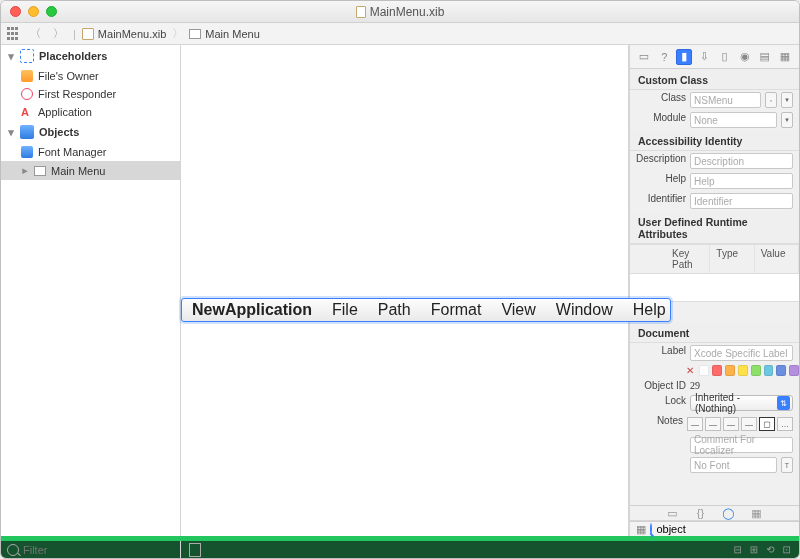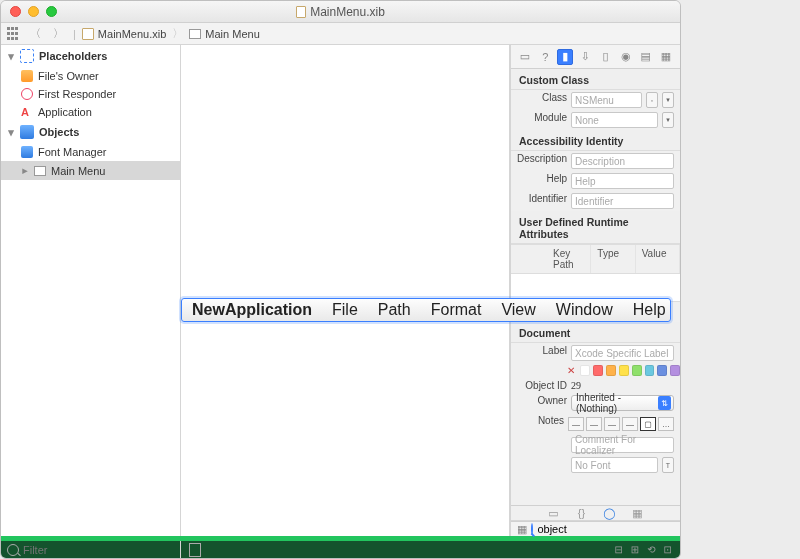--- a/index.html
+++ b/index.html
@@ -1,17 +1,17 @@
 <!DOCTYPE html>
 <html><head>
 <meta charset="utf-8">
 <style>
   * { box-sizing: border-box; margin: 0; padding: 0; font-family: -apple-system, "Helvetica Neue", Arial, sans-serif; }
   body { width: 800px; height: 559px; background: #ececec; font-size: 11px; color: #333; overflow: hidden; }
-  .window { width: 681px; height: 559px; display: flex; flex-direction: column; border: 1px solid #bfbfbf; border-radius: 6px; overflow: hidden; background: #ececec;}
+  .window { width: 800px; height: 559px; display: flex; flex-direction: column; border: 1px solid #bfbfbf; border-radius: 6px; overflow: hidden; background: #ececec;}
   .titlebar { height: 22px; background: linear-gradient(#f6f6f6,#e6e6e6); display: flex; align-items:center; border-bottom:1px solid #d0d0d0; position:relative; }
   .traffic { display:flex; gap:7px; padding-left:9px;}
   .dot { width:11px; height:11px; border-radius:50%; }
   .dot.red{background:#ff5f57;border:1px solid #e24640;}
   .dot.yellow{background:#ffbd2e;border:1px solid #e1a127;}
   .dot.green{background:#28c940;border:1px solid #1dad2c;}
   .title-center{ position:absolute; left:0; right:0; text-align:center; font-size:12px; color:#555; pointer-events:none;}
   .title-center .doc-icon{display:inline-block;width:10px;height:12px;background:#fff;border:1px solid #c7a86b;border-radius:1px;vertical-align:-2px;margin-right:4px;position:relative;}
   .jumpbar { height:22px; background:#f3f3f3; border-bottom:1px solid #d5d5d5; display:flex; align-items:center; font-size:11px; color:#444; padding:0 6px; gap:6px;}
   .jumpbar .seg{display:flex;align-items:center;gap:4px;}
@@ -236,21 +236,21 @@
         <div class="sw" style="background:#8fe06b"></div>
         <div class="sw" style="background:#6bc8e0"></div>
         <div class="sw" style="background:#6b8fe0"></div>
         <div class="sw" style="background:#b48fe0"></div>
       </div>
       <div class="form-row">
           <label>Object ID</label>
           <span style="font-size:10px;font-family:Liberation Serif, serif;">29</span>
         </div>
       <div class="form-row">
-          <label>Owner</label>
+          <label>Lock</label>
         <div class="combo">
             <span>Inherited - (Nothing)</span>
             <span class="arrow">⇅</span>
           </div>
       </div>
       <div class="form-row">
           <label>Notes</label>
         <div class="notes-row" style="padding-left:0;">
           <div class="note-seg">—</div>
           <div class="note-seg">—</div>

